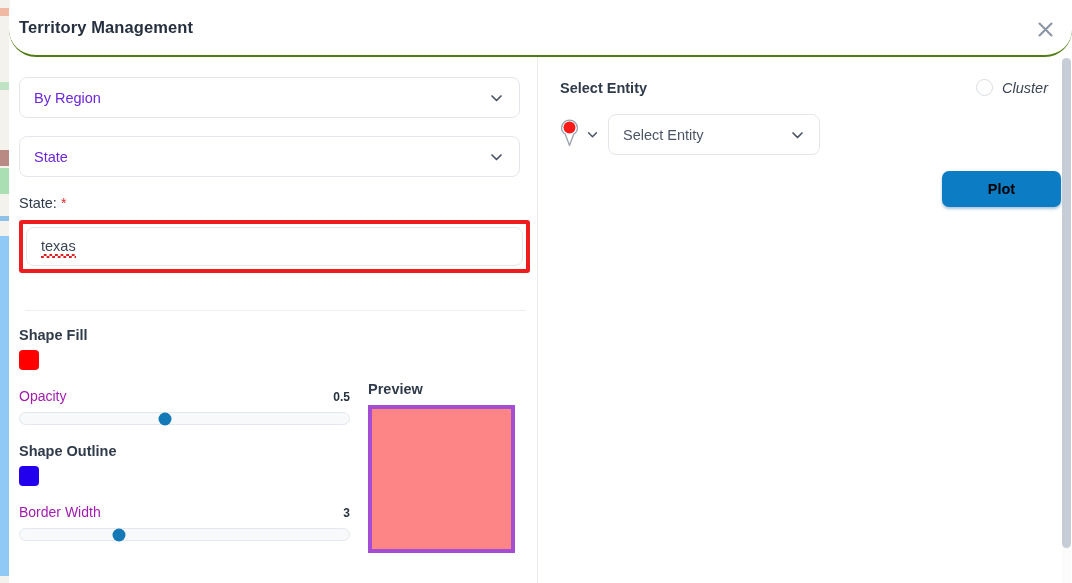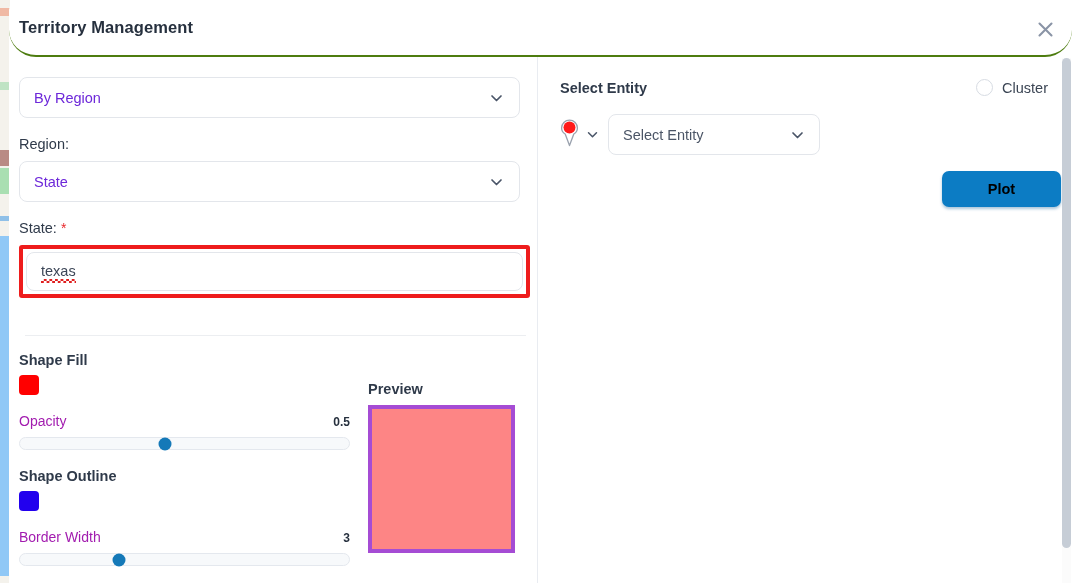--- a/index.html
+++ b/index.html
@@ -267,21 +267,21 @@
     gap: 9px;
     cursor: pointer;
   }
   .radio-circle {
     width: 17px;
     height: 17px;
     border-radius: 50%;
     border: 1.5px solid #d7dce3;
     background: #ffffff;
   }
-  .cluster-label { font-size: 14.5px; color: #3b4554; }
+  .cluster-label { font-size: 14.5px; color: #3b4554; font-style: italic; }
 
   .entity-row {
     display: flex;
     align-items: center;
     gap: 8px;
   }
   .pin-btn {
     display: flex;
     align-items: center;
     gap: 6px;
@@ -381,21 +381,20 @@
 
         <div class="select-box">
           <span>By Region</span>
           <span class="chev">
             <svg width="17" height="17" viewBox="0 0 17 17" fill="none" aria-hidden="true">
               <path d="M4 6.5 L8.5 11 L13 6.5" stroke="currentColor" stroke-width="1.7" stroke-linecap="round" stroke-linejoin="round"></path>
             </svg>
           </span>
         </div>
 
-        <label class="field-label">Region:</label>
         <div class="select-box">
           <span>State</span>
           <span class="chev">
             <svg width="17" height="17" viewBox="0 0 17 17" fill="none" aria-hidden="true">
               <path d="M4 6.5 L8.5 11 L13 6.5" stroke="currentColor" stroke-width="1.7" stroke-linecap="round" stroke-linejoin="round"></path>
             </svg>
           </span>
         </div>
 
         <label class="field-label">

